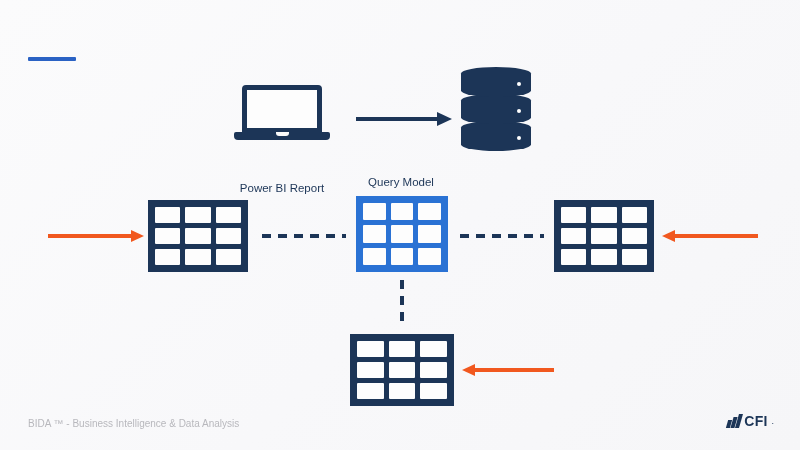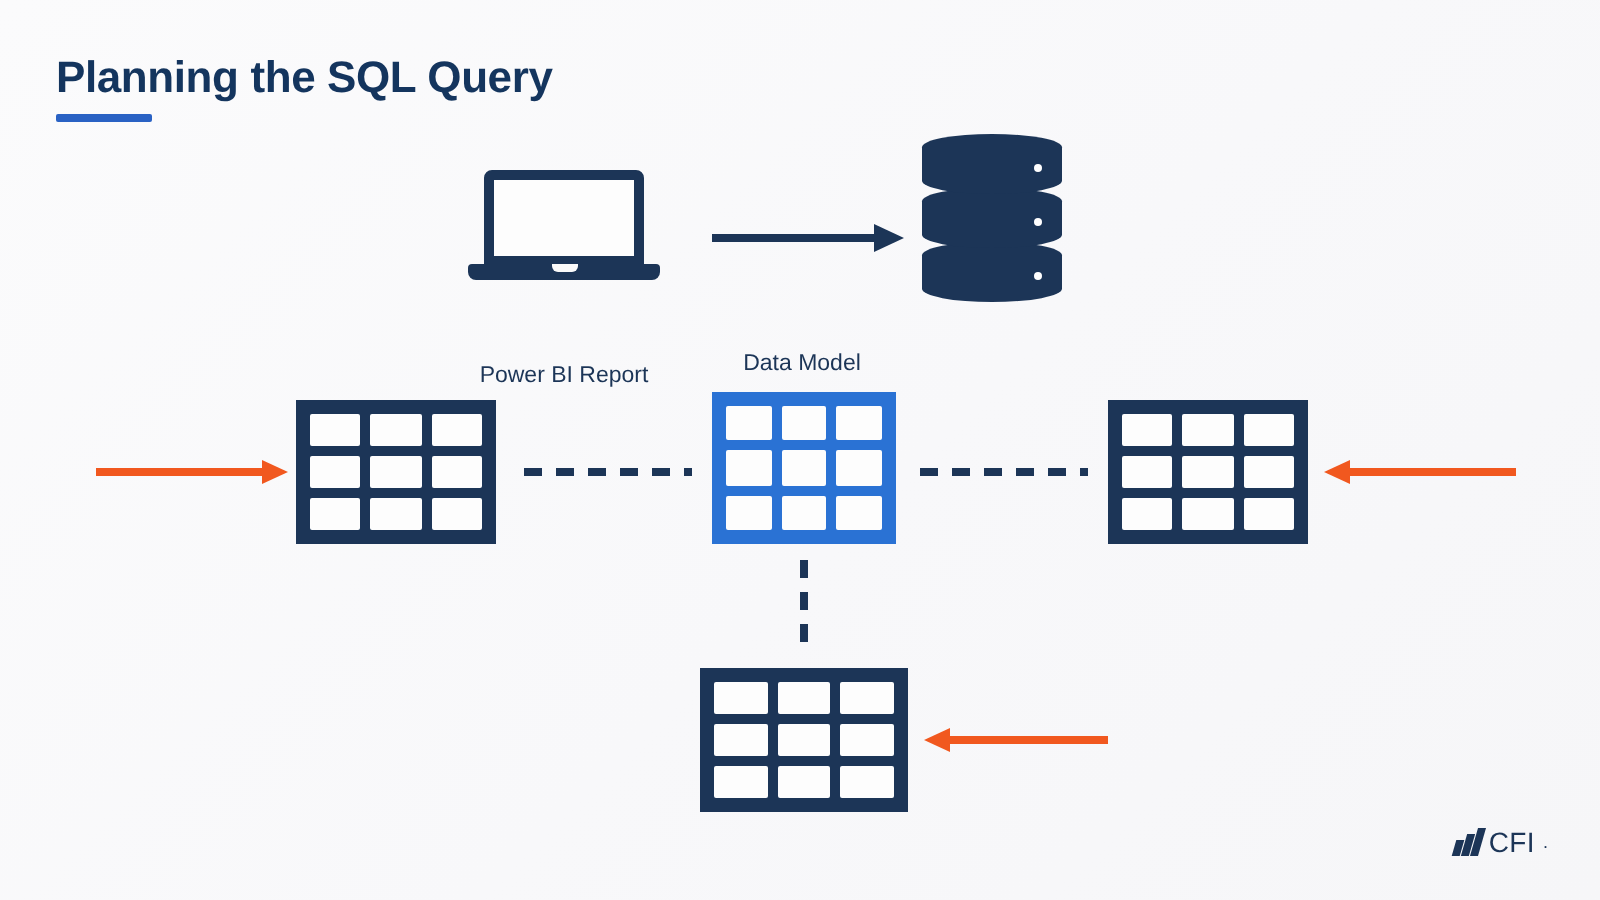--- a/index.html
+++ b/index.html
@@ -260,37 +260,36 @@
   .logo-bar {
     width: 3.5px;
     background: #1c3557;
     transform: skewX(-16deg);
   }
   .logo-bar.b1 { height: 8px; }
   .logo-bar.b2 { height: 11px; }
   .logo-bar.b3 { height: 14px; }
   .logo-text {
     font-size: 14px;
-    font-weight: normal;
+    font-weight: bold;
     color: #1c3557;
     letter-spacing: 0.2px;
     line-height: 14px;
   }
   .logo-dot {
     font-size: 9px;
     color: #1c3557;
     line-height: 14px;
   }
 </style>
 </head>
 <body>
 
 <div class="slide">
 
-  <div class="title">Planning the SQL Query</div>
   <div class="title-rule"></div>
 
   <div class="laptop">
     <div class="laptop-screen"></div>
     <div class="laptop-base"></div>
     <div class="laptop-notch"></div>
   </div>
   <div class="caption caption-powerbi">Power BI Report</div>
 
   <div class="navy-arrow">
@@ -303,21 +302,21 @@
         <span class="db-dot"></span>
       </div>
     <div class="db-band b2">
         <span class="db-dot"></span>
       </div>
     <div class="db-band b1">
         <span class="db-dot"></span>
       </div>
   </div>
 
-  <div class="caption caption-datamodel">Data Model</div>
+  <div class="caption caption-datamodel">Query Model</div>
 
   <div class="table navy table-left">
     <div class="cell"></div>
     <div class="cell"></div>
     <div class="cell"></div>
     <div class="cell"></div>
     <div class="cell"></div>
     <div class="cell"></div>
     <div class="cell"></div>
     <div class="cell"></div>
@@ -370,20 +369,21 @@
   </div>
   <div class="orange-arrow arrow-in-right">
     <div class="shaft"></div>
     <div class="head"></div>
   </div>
   <div class="orange-arrow arrow-in-bottom">
     <div class="shaft"></div>
     <div class="head"></div>
   </div>
 
+  <div class="footer-text">BIDA ™ - Business Intelligence &amp; Data Analysis</div>
   <div class="logo">
     <div class="logo-mark">
       <div class="logo-bar b1"></div>
       <div class="logo-bar b2"></div>
       <div class="logo-bar b3"></div>
     </div>
     <div class="logo-text">CFI</div>
     <div class="logo-dot">.</div>
   </div>
 

